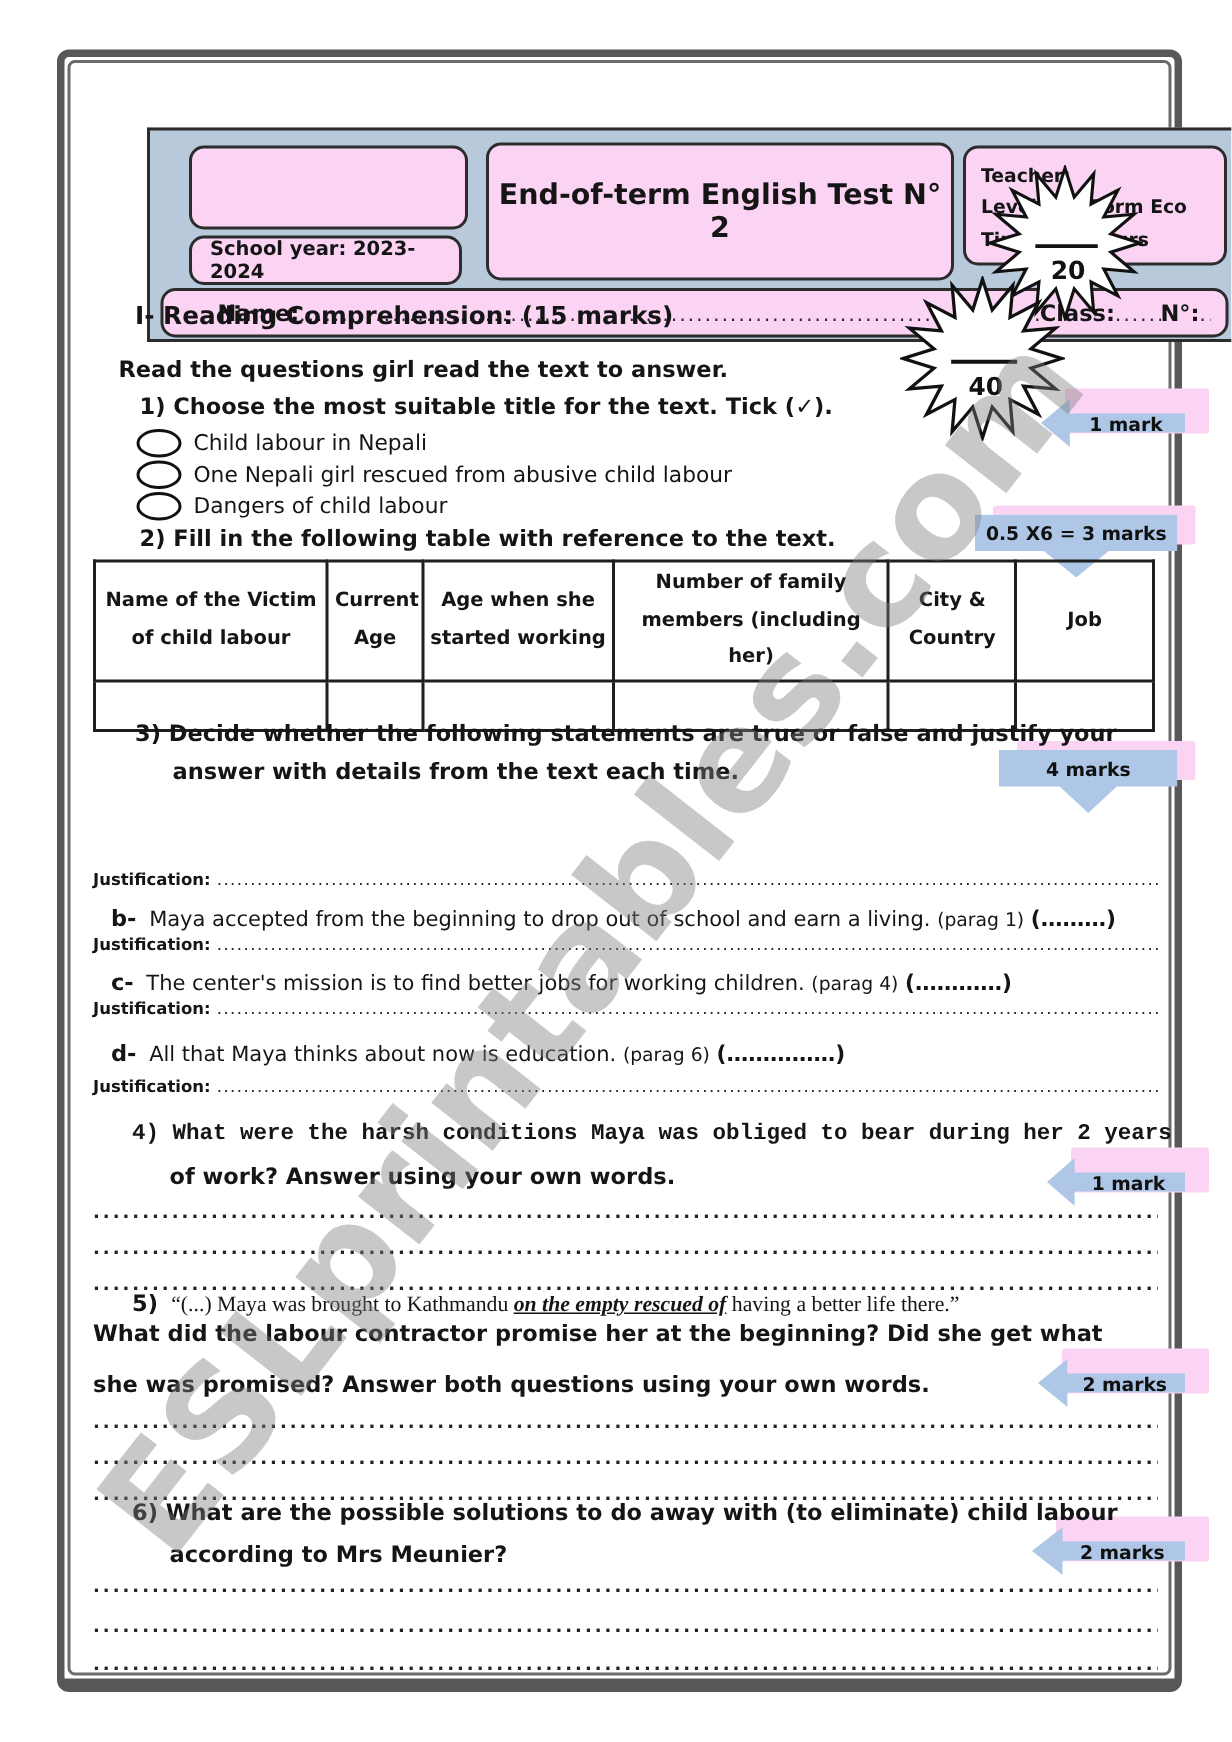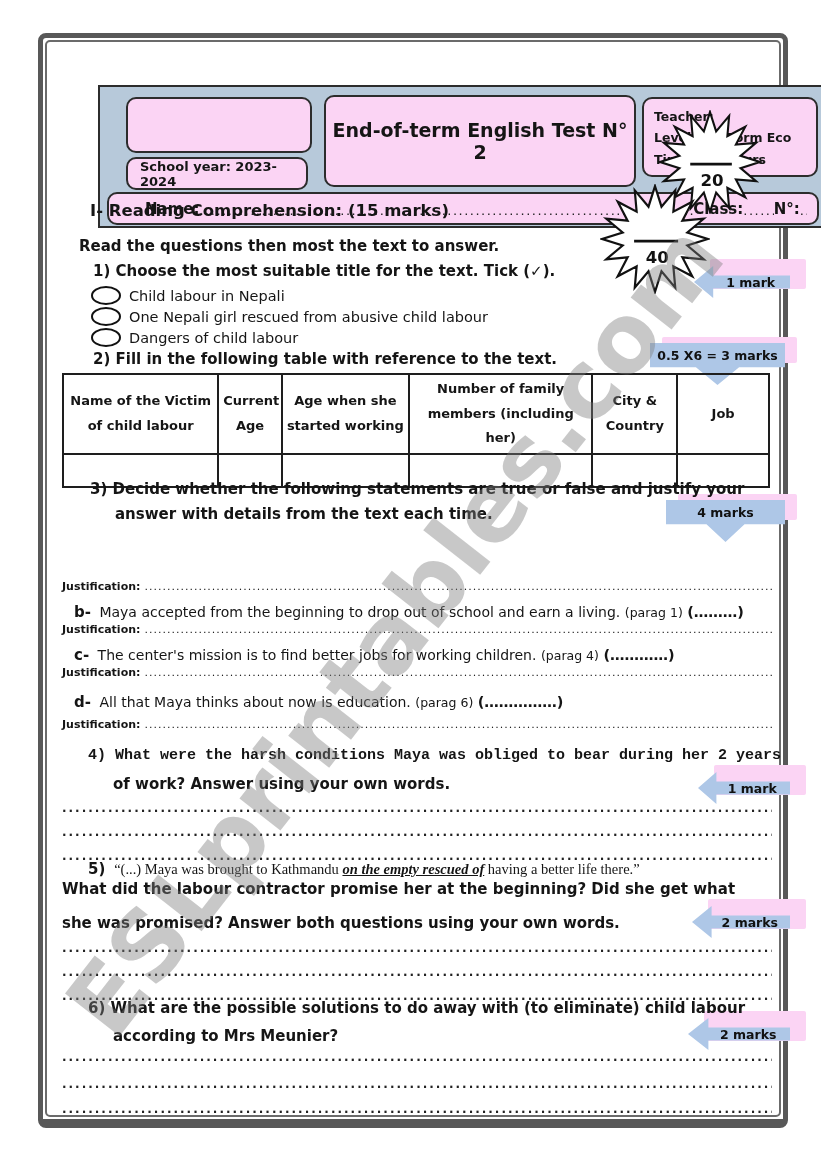--- a/index.html
+++ b/index.html
@@ -120,21 +120,21 @@
         <span class="lbl">Name:</span>
         <span class="dots dots-name">........................................................................................................................................................................................................................................................................................................................</span>
         <span class="lbl">Class:</span>
         <span class="dots dots-class">........................................................................................................................................................................................................................................................................................................................</span>
         <span class="lbl">N°:</span>
         <span class="dots dots-no">...</span>
       </div>
     </div>
 
     <div class="tline h1" style="left:47px; top:163px;text-align:right;">I- Reading Comprehension: (15 marks)</div>
-    <div class="tline q" style="left:36px; top:199px;">Read the questions then most the text to answer.</div>
+    <div class="tline q" style="left:36px; top:199px;">Read the questions girl read the text to answer.</div>
 
     <div class="tline q" style="left:50px; top:224px;">1)  Choose the most suitable title for the text. Tick (✓).</div>
     <div class="option" style="left:48px; top:248px;">
       <span class="oval"></span>
       <span class="txt">Child labour in Nepali</span>
     </div>
     <div class="option" style="left:48px; top:269px;">
       <span class="oval"></span>
       <span class="txt">One Nepali girl rescued from abusive child labour</span>
     </div>

